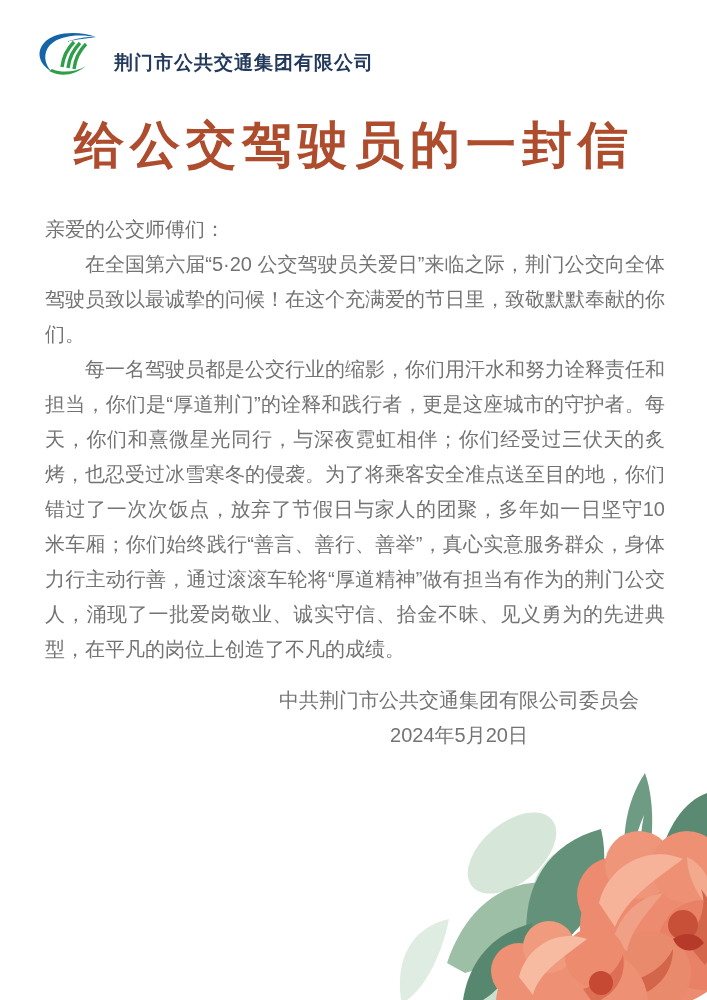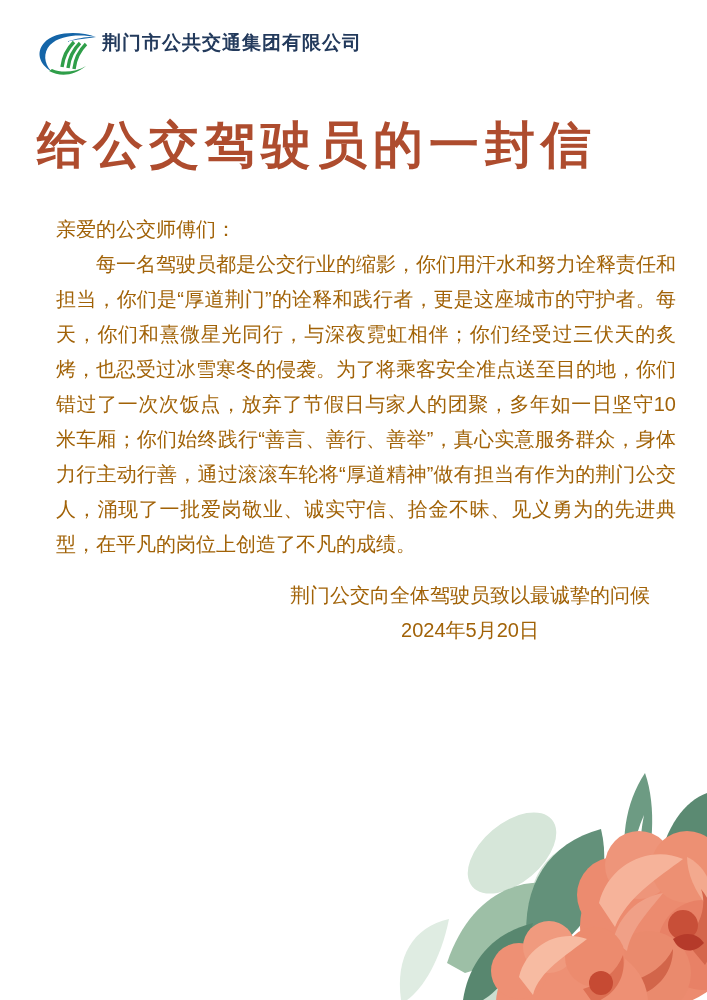--- a/index.html
+++ b/index.html
@@ -9,38 +9,38 @@
     font-family: "Liberation Sans", sans-serif;
     position: relative; overflow: hidden;
   }
   .page {
     position: relative; width: 707px; height: 1000px;
     background: #ffffff; overflow: hidden;
   }
   
   .header {
     position: absolute; top: 30px; left: 36px;
-    display: flex; align-items: flex-start; gap: 4px;
+    display: flex; align-items: flex-end; gap: 16px;
   }
   .logo svg { width: 62px; height: 46px; display: block; }
   .company-name {
     font-size: 19px; font-weight: bold; color: #233a5c;
     letter-spacing: 1px; white-space: nowrap;
   }
   
   .title {
     position: absolute; top: 112px; left: 0; width: 634px;
-    text-align: center; font-size: 50px; font-weight: bold;
+    text-align: right; font-size: 50px; font-weight: bold;
     color: #ae4c2e; letter-spacing: 6px; white-space: nowrap;
     font-family: "Liberation Serif", serif;
   }
   
   .letter {
-    position: absolute; top: 212px; left: 56px; width: 620px;
-    font-size: 20px; line-height: 35px; color: #a16207;
+    position: absolute; top: 212px; left: 45px; width: 620px;
+    font-size: 20px; line-height: 35px; color: #737373;
     text-align: justify;
   }
   .letter p { margin: 0; text-indent: 2em; }
   .letter p.salutation { text-indent: 0; }
   
   .signature { margin-top: 16px; text-align: right; padding-right: 26px; }
   .sig-inner { display: inline-block; text-align: center; }
   .sig-inner div { line-height: 35px; }
   
   .flower {
@@ -68,25 +68,26 @@
         <path d="M38,39 C39,30 43,21 50,14" stroke="#2f9e49" stroke-width="3.4" fill="none"></path>
       </svg>
     </span>
     <span class="company-name">荆门市公共交通集团有限公司</span>
   </div>
 
   <div class="title">给公交驾驶员的一封信</div>
 
   <div class="letter">
     <p class="salutation">亲爱的公交师傅们：</p>
+    <p>在全国第六届“5·20 公交驾驶员关爱日”来临之际，荆门公交向全体驾驶员致以最诚挚的问候！在这个充满爱的节日里，致敬默默奉献的你们。</p>
     <p>每一名驾驶员都是公交行业的缩影，你们用汗水和努力诠释责任和担当，你们是“厚道荆门”的诠释和践行者，更是这座城市的守护者。每天，你们和熹微星光同行，与深夜霓虹相伴；你们经受过三伏天的炙烤，也忍受过冰雪寒冬的侵袭。为了将乘客安全准点送至目的地，你们错过了一次次饭点，放弃了节假日与家人的团聚，多年如一日坚守10米车厢；你们始终践行“善言、善行、善举”，真心实意服务群众，身体力行主动行善，通过滚滚车轮将“厚道精神”做有担当有作为的荆门公交人，涌现了一批爱岗敬业、诚实守信、拾金不昧、见义勇为的先进典型，在平凡的岗位上创造了不凡的成绩。</p>
 
     <div class="signature">
       <div class="sig-inner">
-        <div>荆门公交向全体驾驶员致以最诚挚的问候</div>
+        <div>中共荆门市公共交通集团有限公司委员会</div>
         <div>2024年5月20日</div>
       </div>
     </div>
   </div>
 
   <div class="flower">
     <svg viewBox="0 0 320 255" xmlns="http://www.w3.org/2000/svg">
 
       <path fill="#dfece2" d="M14,255 C8,212 26,182 62,174 C54,214 36,244 20,255 Z"></path>
       <ellipse fill="#d6e6d9" cx="125" cy="108" rx="52" ry="30" transform="rotate(-40 125 108)"></ellipse>

